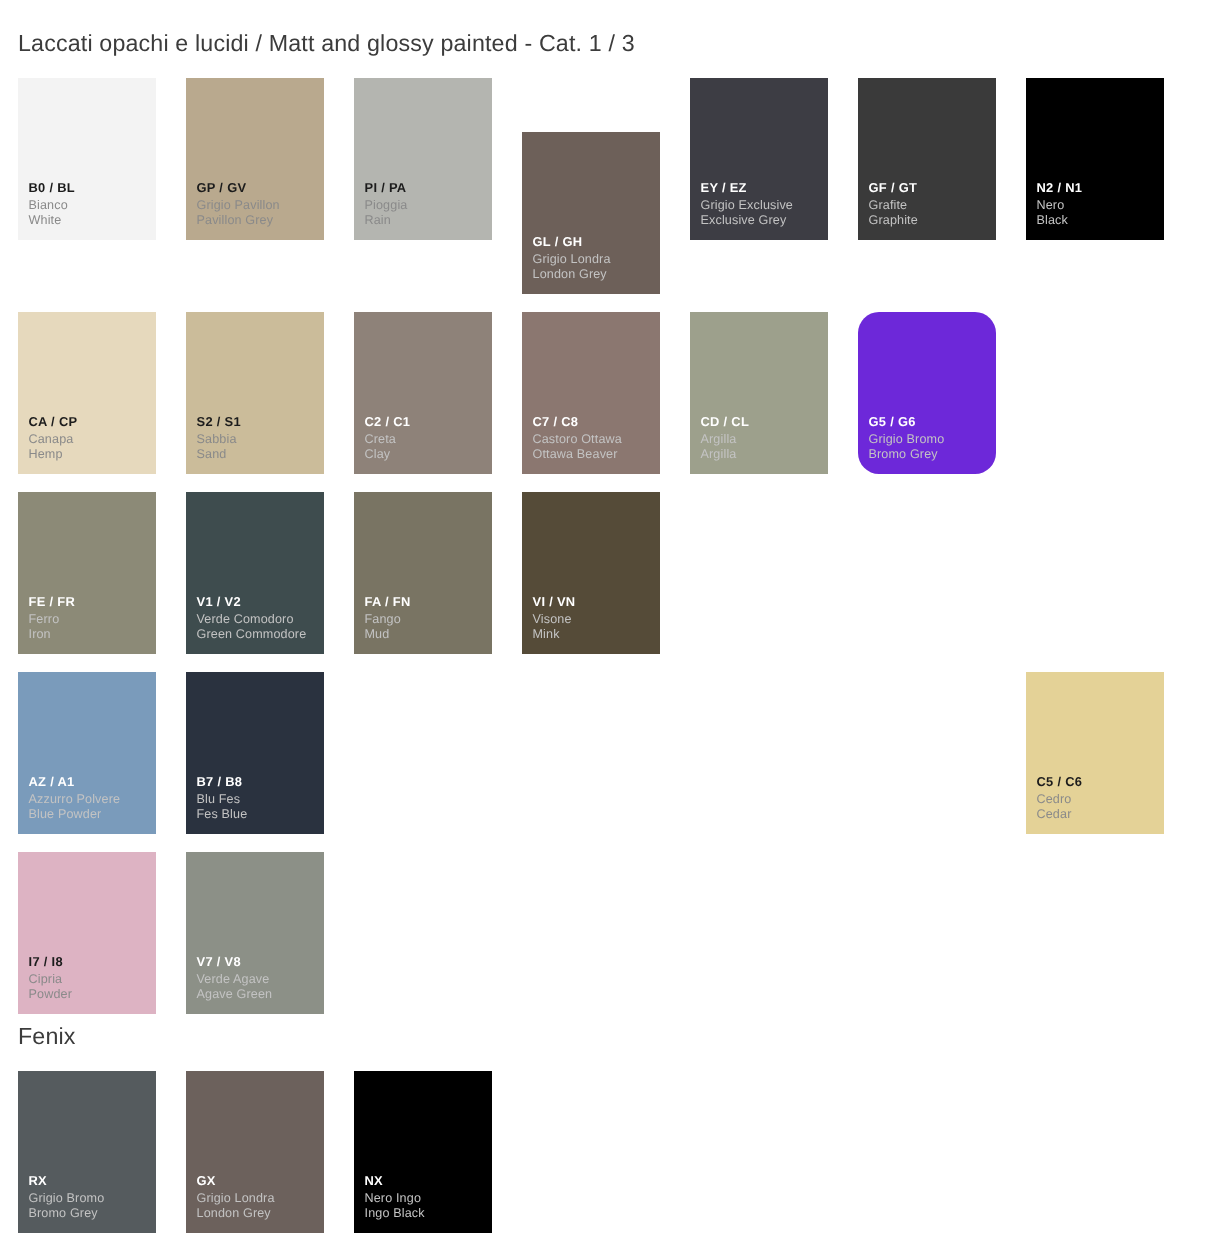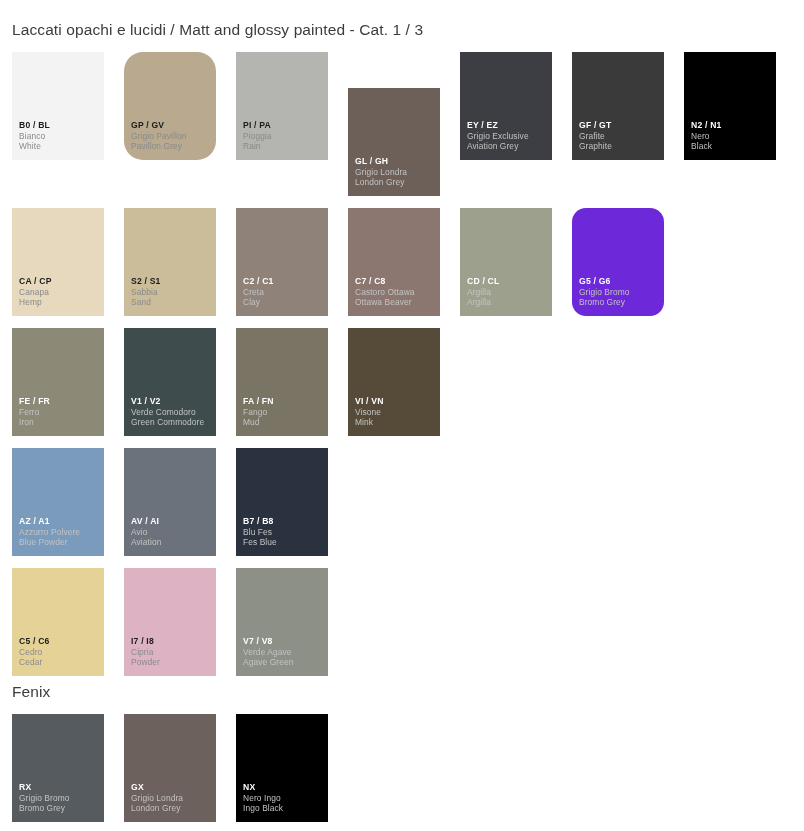--- a/index.html
+++ b/index.html
@@ -78,21 +78,21 @@
   <div class="section-title" id="title-main">Laccati opachi e lucidi / Matt and glossy painted - Cat. 1 / 3</div>
 
   <div class="swatch-grid" id="grid-main">
       <div class="swatch light" style="background: rgb(243, 243, 243);">
         <div class="swatch-labels">
           <div class="swatch-code">B0 / BL</div>
           <div class="swatch-it">Bianco</div>
           <div class="swatch-en">White</div>
         </div>
       </div>
-      <div class="swatch light" style="background: rgb(185, 169, 142); border-radius: 19px;">
+      <div class="swatch light" style="background: rgb(185, 169, 142);">
         <div class="swatch-labels">
           <div class="swatch-code">GP / GV</div>
           <div class="swatch-it">Grigio Pavillon</div>
           <div class="swatch-en">Pavillon Grey</div>
         </div>
       </div>
       <div class="swatch light" style="background: rgb(180, 181, 176);">
         <div class="swatch-labels">
           <div class="swatch-code">PI / PA</div>
           <div class="swatch-it">Pioggia</div>
@@ -103,21 +103,21 @@
         <div class="swatch-labels">
           <div class="swatch-code">GL / GH</div>
           <div class="swatch-it">Grigio Londra</div>
           <div class="swatch-en">London Grey</div>
         </div>
       </div>
       <div class="swatch dark" style="background: rgb(61, 61, 68);">
         <div class="swatch-labels">
           <div class="swatch-code">EY / EZ</div>
           <div class="swatch-it">Grigio Exclusive</div>
-          <div class="swatch-en">Aviation Grey</div>
+          <div class="swatch-en">Exclusive Grey</div>
         </div>
       </div>
       <div class="swatch dark" style="background: rgb(58, 58, 58);">
         <div class="swatch-labels">
           <div class="swatch-code">GF / GT</div>
           <div class="swatch-it">Grafite</div>
           <div class="swatch-en">Graphite</div>
         </div>
       </div>
       <div class="swatch dark" style="background: rgb(0, 0, 0);">
@@ -201,27 +201,20 @@
       <div class="swatch empty light" style="background: transparent;"></div>
       <div class="swatch empty light" style="background: transparent;"></div>
       <div class="swatch empty light" style="background: transparent;"></div>
       <div class="swatch dark" style="background: rgb(122, 155, 187);">
         <div class="swatch-labels">
           <div class="swatch-code">AZ / A1</div>
           <div class="swatch-it">Azzurro Polvere</div>
           <div class="swatch-en">Blue Powder</div>
         </div>
       </div>
-      <div class="swatch dark" style="background: rgb(108, 114, 124);">
-        <div class="swatch-labels">
-          <div class="swatch-code">AV / AI</div>
-          <div class="swatch-it">Avio</div>
-          <div class="swatch-en">Aviation</div>
-        </div>
-      </div>
       <div class="swatch dark" style="background: rgb(42, 50, 63);">
         <div class="swatch-labels">
           <div class="swatch-code">B7 / B8</div>
           <div class="swatch-it">Blu Fes</div>
           <div class="swatch-en">Fes Blue</div>
         </div>
       </div>
       <div class="swatch empty light" style="background: transparent;"></div>
       <div class="swatch empty light" style="background: transparent;"></div>
       <div class="swatch empty light" style="background: transparent;"></div>

